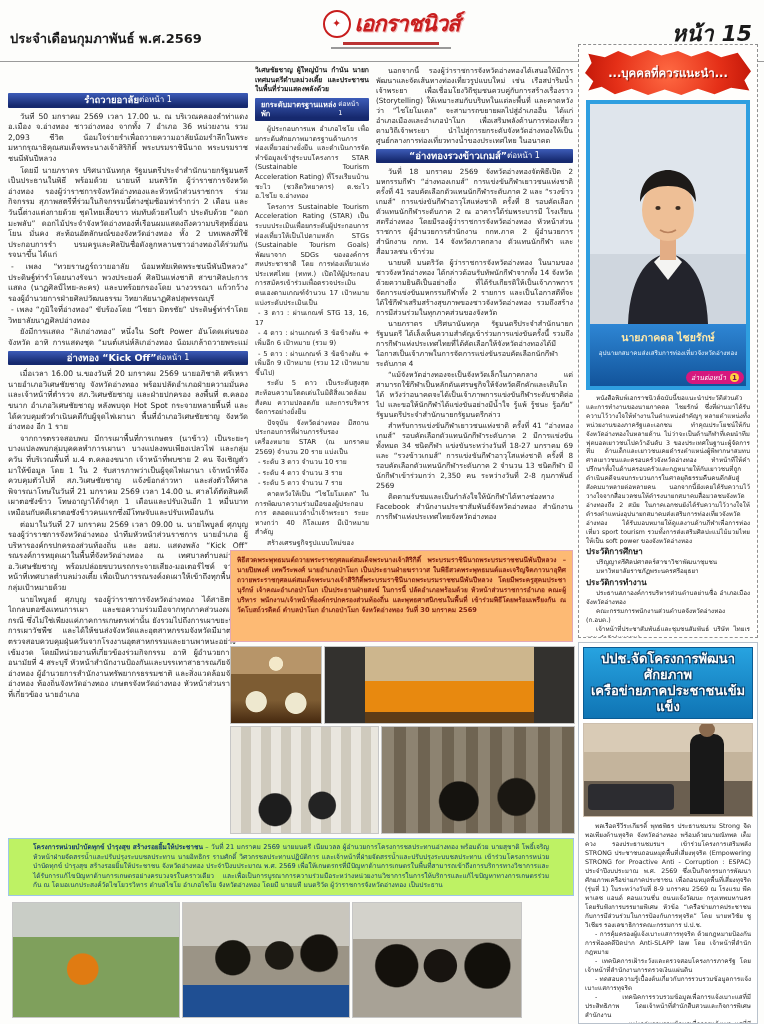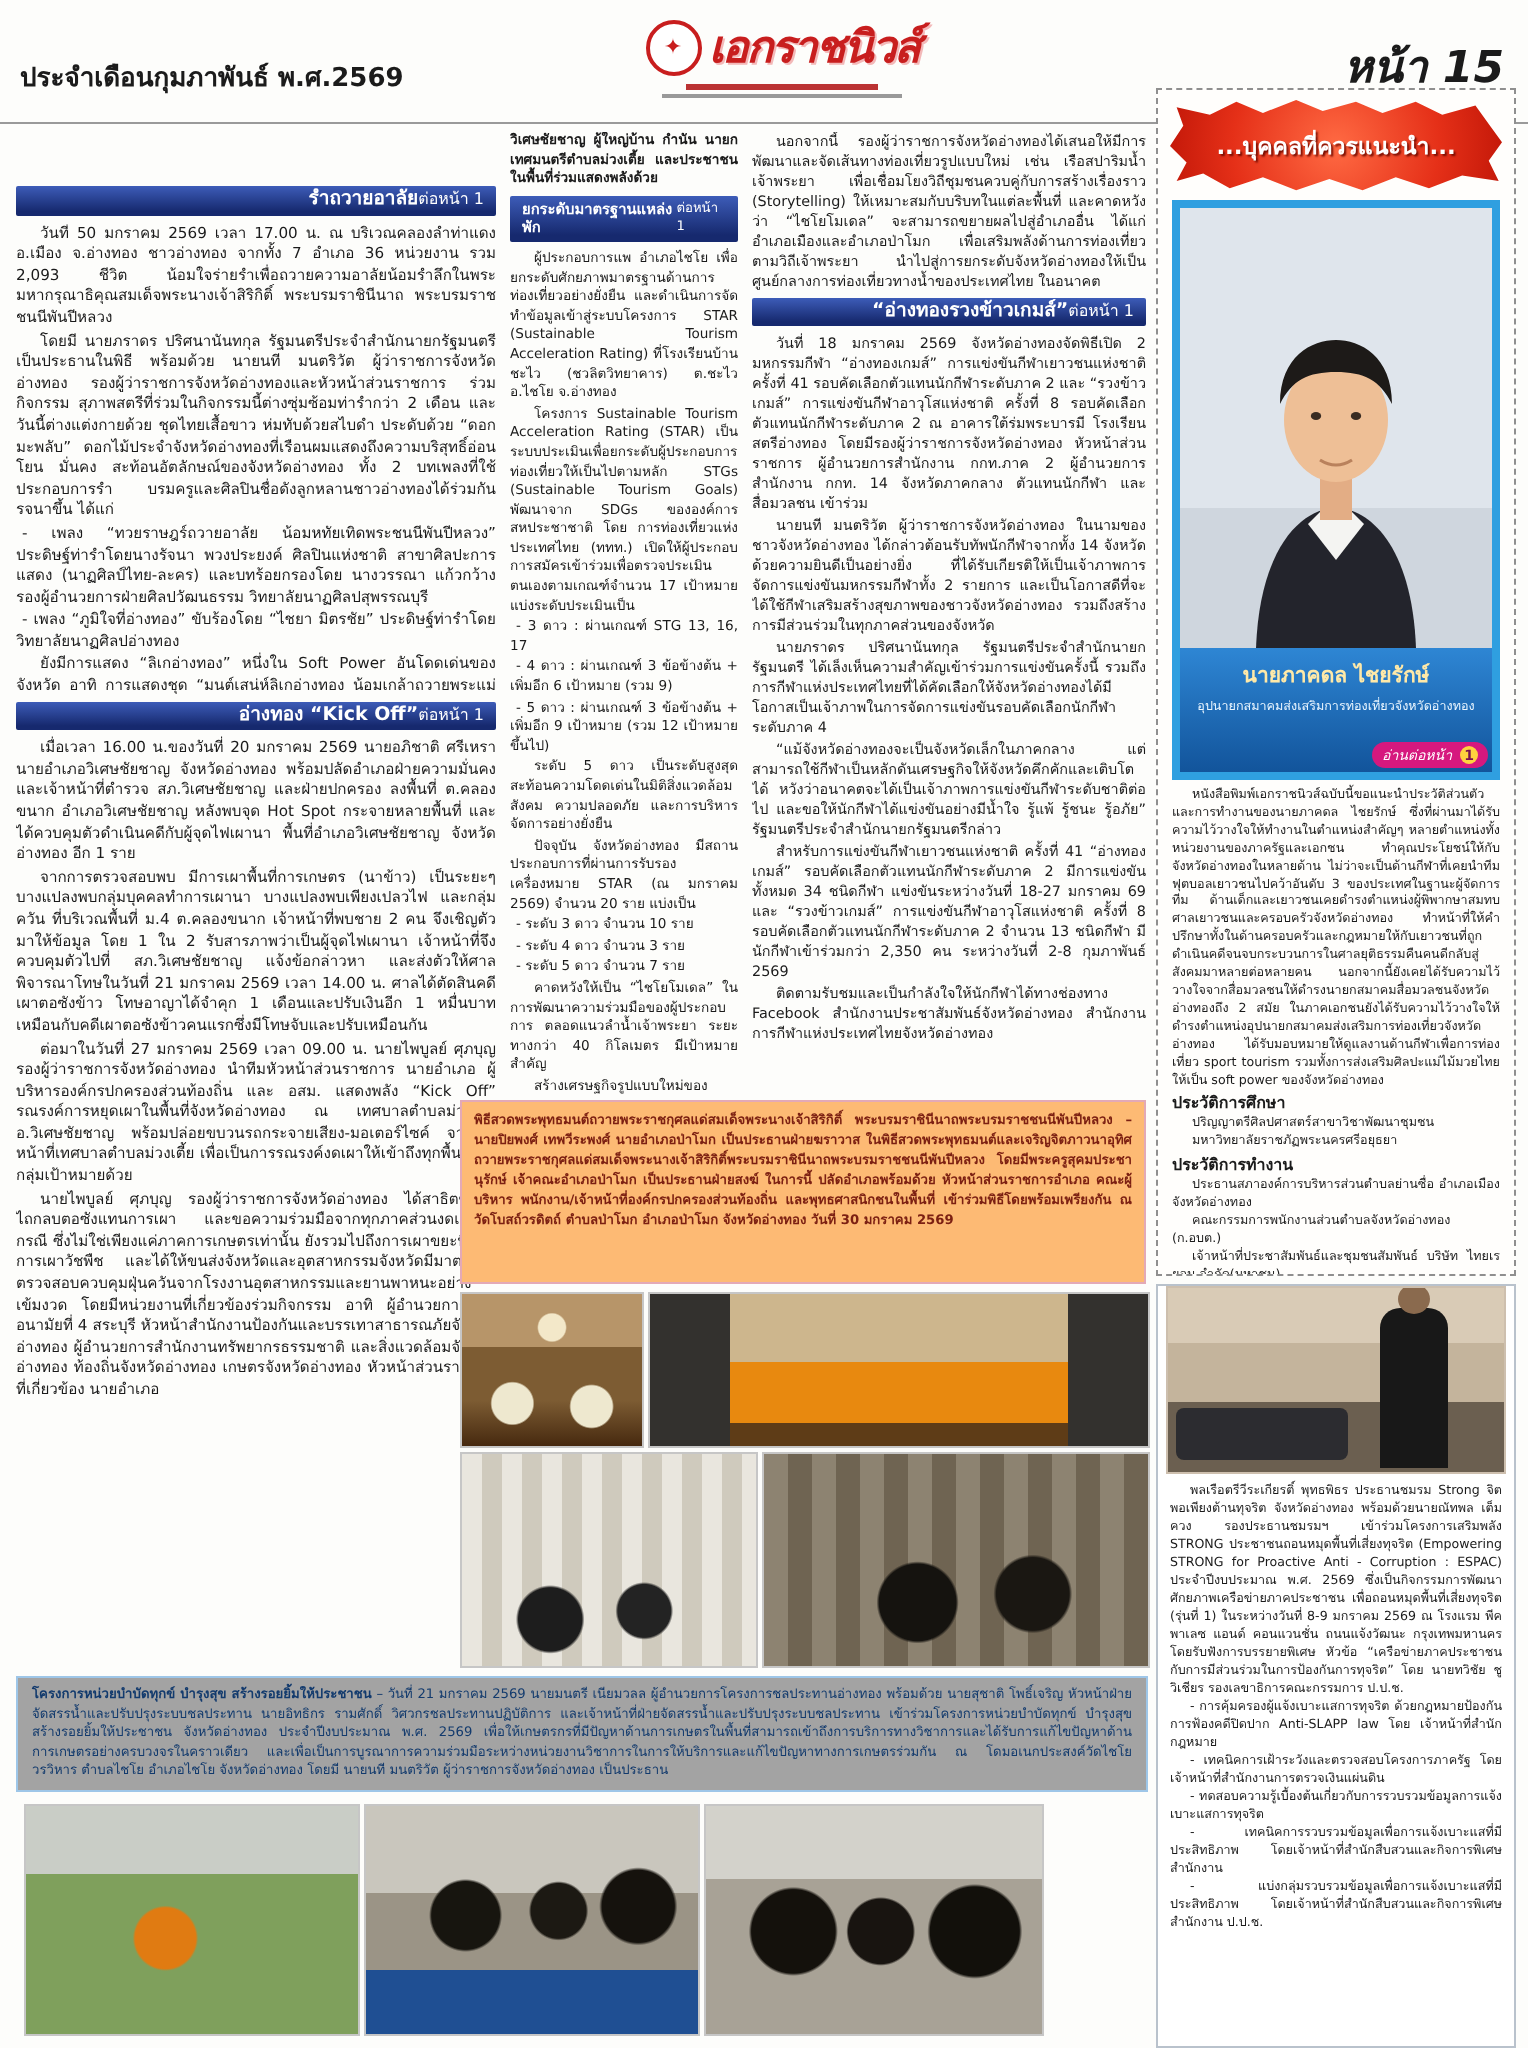--- a/index.html
+++ b/index.html
@@ -15,21 +15,21 @@
            text-shadow:1px 1px 0 #f3b9b9;letter-spacing:-1px;}
   .mh-tag1{height:3px;width:96px;background:#b33;margin:1px auto 2px;}
   .mh-tag2{height:2px;width:120px;background:#999;margin:0 auto;}
   .page-num{position:absolute;right:12px;top:16px;font-size:22px;font-weight:bold;font-style:italic;}
   .header-rule{position:absolute;left:0;top:61px;width:764px;height:1px;background:#9a9a9a;}
   
   .col{position:absolute;overflow:hidden;text-align:justify;}
   .col1{left:8px;top:90px;width:240px;height:745px;font-size:7.6px;line-height:10.6px;}
   .col2{left:255px;top:66px;width:114px;height:482px;font-size:6.8px;line-height:9.6px;}
   .col3{left:376px;top:66px;width:197px;height:482px;font-size:7.2px;line-height:10px;}
-  .secbar{display:flex;justify-content:flex-end;align-items:center;
+  .secbar{display:flex;justify-content:center;align-items:center;
           background:linear-gradient(180deg,#3d5cb8 0%,#16296e 85%);color:#fff;
           padding:2px 6px;margin:3px 0 4px;border-radius:1px;}
   .secbar .t{font-weight:bold;font-size:9.5px;}
   .secbar .c{font-size:8px;}
   .col2 .secbar .t{font-size:7.4px;}
   .col2 .secbar .c{font-size:6.6px;}
   .para{margin:0 0 1px;text-indent:12px;}
   .bullet{text-indent:3px;}
   .lead-frag{margin:0 0 2px;font-weight:bold;}
   
@@ -65,22 +65,22 @@
         background:linear-gradient(180deg,#d9cbb6 0 30%,#c4b49c 30% 62%,#6b5f50 62% 100%);position:relative;overflow:hidden;}
   .ppch-photo .fig{position:absolute;right:28px;top:10px;width:34px;height:80px;background:#181818;border-radius:10px 10px 0 0;}
   .ppch-photo .fig::before{content:"";position:absolute;left:9px;top:-12px;width:16px;height:15px;border-radius:50%;background:#8a6a4e;}
   .ppch-photo .sofa{position:absolute;left:4px;bottom:6px;width:86px;height:26px;background:#2c2c30;border-radius:4px;}
   .ppch-text{padding:0 6px;font-size:6.3px;line-height:9px;text-align:justify;}
   .ppch-text .para{text-indent:10px;margin:0;}
   
   .cap-pink{position:absolute;left:230px;top:550px;width:343px;height:92px;background:#fdba74;
         border:1px solid #e3a9b6;padding:4px 6px;box-sizing:border-box;
         font-size:6.6px;line-height:10px;color:#7c2012;text-align:justify;font-weight:bold;overflow:hidden;}
-  .cap-blue{position:absolute;left:8px;top:838px;width:566px;height:58px;background:#a3a3a3;
-        border:1px solid #9ec6e8;padding:4px 7px;box-sizing:border-box;
+  .cap-blue{position:absolute;left:8px;top:838px;width:566px;height:58px;background:#bef264;
+        border:1px solid #9ec6e8;padding:4px 24px;box-sizing:border-box;
         font-size:6.6px;line-height:9.6px;color:#123a6d;text-align:justify;overflow:hidden;}
   .cap-title{font-weight:bold;}
   
   .ph{position:absolute;border:1px solid #c6c6c6;overflow:hidden;}
   .ph-altar{left:230px;top:646px;width:90px;height:76px;
       background:radial-gradient(circle at 50% 22%,#f3e8c9 0 9%,transparent 10%),
                  radial-gradient(circle at 28% 72%,#eee8cf 0 12%,transparent 13%),
                  radial-gradient(circle at 72% 74%,#eee8cf 0 12%,transparent 13%),
                  linear-gradient(180deg,#b79569 0 35%,#7d5c33 35% 70%,#46290f 100%);}
   .ph-monks{left:324px;top:646px;width:249px;height:76px;
@@ -225,20 +225,24 @@
       <div class="subhead">ประวัติการทำงาน</div>
       <div class="plist">
           <p class="para">ประธานสภาองค์การบริหารส่วนตำบลย่านซื่อ อำเภอเมืองจังหวัดอ่างทอง</p>
           <p class="para">คณะกรรมการพนักงานส่วนตำบลจังหวัดอ่างทอง (ก.อบต.)</p>
           <p class="para">เจ้าหน้าที่ประชาสัมพันธ์และชุมชนสัมพันธ์ บริษัท ไทยเรยอน จำกัด(มหาชน)</p>
         </div>
     </div>
   </div>
 
   <div class="ppch">
+    <div class="ppch-banner">
+      <div>ปปช.จัดโครงการพัฒนาศักยภาพ</div>
+      <div>เครือข่ายภาคประชาชนเข้มแข็ง</div>
+    </div>
     <div class="ppch-photo">
       <div class="sofa"></div>
         <div class="fig"></div>
     </div>
     <div class="ppch-text">
         <p class="para">พลเรือตรีวีระเกียรติ์ พุทธพิธร ประธานชมรม Strong จิตพอเพียงต้านทุจริต จังหวัดอ่างทอง พร้อมด้วยนายณัทพล เต็มควง รองประธานชมรมฯ เข้าร่วมโครงการเสริมพลัง STRONG ประชาชนถอนหมุดพื้นที่เสี่ยงทุจริต (Empowering STRONG for Proactive Anti - Corruption : ESPAC) ประจำปีงบประมาณ พ.ศ. 2569 ซึ่งเป็นกิจกรรมการพัฒนาศักยภาพเครือข่ายภาคประชาชน เพื่อถอนหมุดพื้นที่เสี่ยงทุจริต (รุ่นที่ 1) ในระหว่างวันที่ 8-9 มกราคม 2569 ณ โรงแรม พีค พาเลซ แอนด์ คอนแวนชั่น ถนนแจ้งวัฒนะ กรุงเทพมหานคร โดยรับฟังการบรรยายพิเศษ หัวข้อ “เครือข่ายภาคประชาชนกับการมีส่วนร่วมในการป้องกันการทุจริต” โดย นายทวิชัย ชูวิเชียร รองเลขาธิการคณะกรรมการ ป.ป.ช.</p>
         <p class="para bullet">- การคุ้มครองผู้แจ้งเบาะแสการทุจริต ด้วยกฎหมายป้องกันการฟ้องคดีปิดปาก Anti-SLAPP law โดย เจ้าหน้าที่สำนักกฎหมาย</p>
         <p class="para bullet">- เทคนิคการเฝ้าระวังและตรวจสอบโครงการภาครัฐ โดยเจ้าหน้าที่สำนักงานการตรวจเงินแผ่นดิน</p>
         <p class="para bullet">- ทดสอบความรู้เบื้องต้นเกี่ยวกับการรวบรวมข้อมูลการแจ้งเบาะแสการทุจริต</p>
         <p class="para bullet">- เทคนิคการรวบรวมข้อมูลเพื่อการแจ้งเบาะแสที่มีประสิทธิภาพ โดยเจ้าหน้าที่สำนักสืบสวนและกิจการพิเศษ สำนักงาน</p>

